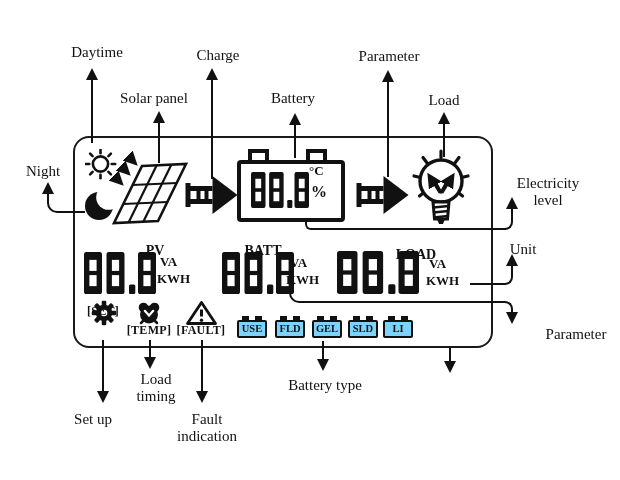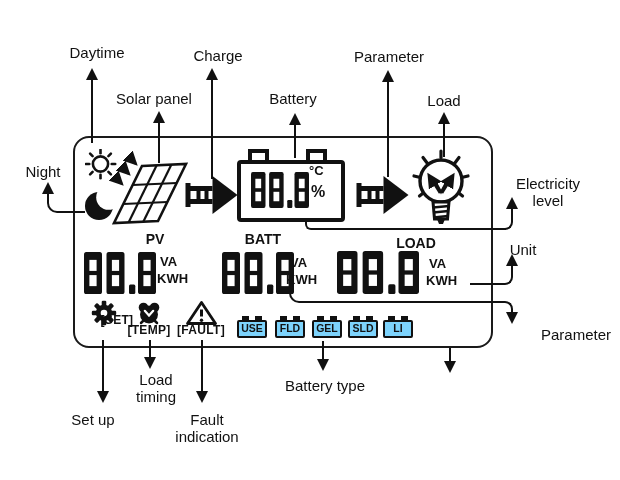--- a/index.html
+++ b/index.html
@@ -1,34 +1,34 @@
 <!DOCTYPE html>
 <html><head>
 <meta charset="utf-8">
 <style>
   * { box-sizing: border-box; margin: 0; padding: 0; }
   html,body { background:#fff; }
   #canvas {
     position: relative; width: 620px; height: 480px;
     background:#fff; overflow:hidden;
-    font-family:Liberation Sans, sans-serif; color:#111;
+    font-family:Liberation Serif, serif; color:#111;
   }
   .lbl { position:absolute; font-size:15px; line-height:17px; text-align:center;
          transform:translateX(-50%); color:#111; }
   .lcd { position:absolute; left:73px; top:136px; width:420px; height:212px;
          border:2.6px solid #1a1a1a; border-radius:16px; background:#fff; }
   .vline { position:absolute; width:2px; background:#111; }
   .ah-up { position:absolute; width:0; height:0;
            border-left:6px solid transparent; border-right:6px solid transparent;
            border-bottom:12px solid #111; }
   .ah-down { position:absolute; width:0; height:0;
            border-left:6px solid transparent; border-right:6px solid transparent;
            border-top:12px solid #111; }
   .elbow { position:absolute; border:0 solid #111; }
-  .sect-h { position:absolute; font-weight:bold; font-size:14px; transform:translateX(-50%); }
+  .sect-h { position:absolute; font-weight:bold; font-size:14px; transform:translateX(-50%);margin-top:12px; }
   .unit-t { position:absolute; font-weight:bold; font-size:13px; line-height:13px; }
   .seg { position:absolute; }
   .seg rect { fill:#111; }
   .seg rect.w { fill:#fff; }
   .mode-lbl { position:absolute; font-weight:bold; font-size:12px; letter-spacing:.3px;
               transform:translateX(-50%); }
   .mterm { position:absolute; top:149px; width:21px; height:12px;
            border:4px solid #111; border-bottom:0; background:#fff; }
   .mbatt { position:absolute; left:237px; top:160px; width:108px; height:62px;
            border:4px solid #111; border-radius:4px; background:#fff; }
@@ -265,21 +265,21 @@
       <rect x="10.7" y="0.8" width="4.6" height="5.4" rx="1.2" transform="rotate(90 13 13)"></rect>
       <rect x="10.7" y="0.8" width="4.6" height="5.4" rx="1.2" transform="rotate(135 13 13)"></rect>
       <rect x="10.7" y="0.8" width="4.6" height="5.4" rx="1.2" transform="rotate(180 13 13)"></rect>
       <rect x="10.7" y="0.8" width="4.6" height="5.4" rx="1.2" transform="rotate(225 13 13)"></rect>
       <rect x="10.7" y="0.8" width="4.6" height="5.4" rx="1.2" transform="rotate(270 13 13)"></rect>
       <rect x="10.7" y="0.8" width="4.6" height="5.4" rx="1.2" transform="rotate(315 13 13)"></rect>
       <circle cx="13" cy="13" r="8.2"></circle>
     </g>
     <circle cx="13" cy="13" r="3.3" fill="#fff"></circle>
   </svg>
-  <div class="mode-lbl" style="left:103px; top:313px;padding-left:28px;">[SET]</div>
+  <div class="mode-lbl" style="left:103px; top:304px;">[SET]</div>
 
   <svg class="icon" style="left:136px; top:301px;" width="26" height="24" viewBox="0 0 26 24">
     <g fill="#111">
       <circle cx="7.5" cy="6.5" r="4.8"></circle>
         <circle cx="18.5" cy="6.5" r="4.8"></circle>
       <circle cx="13" cy="13.5" r="9"></circle>
     </g>
     <g stroke="#111" stroke-width="2.5" stroke-linecap="round">
       <line x1="5" y1="22" x2="7.5" y2="19.5"></line>
         <line x1="21" y1="22" x2="18.5" y2="19.5"></line>

